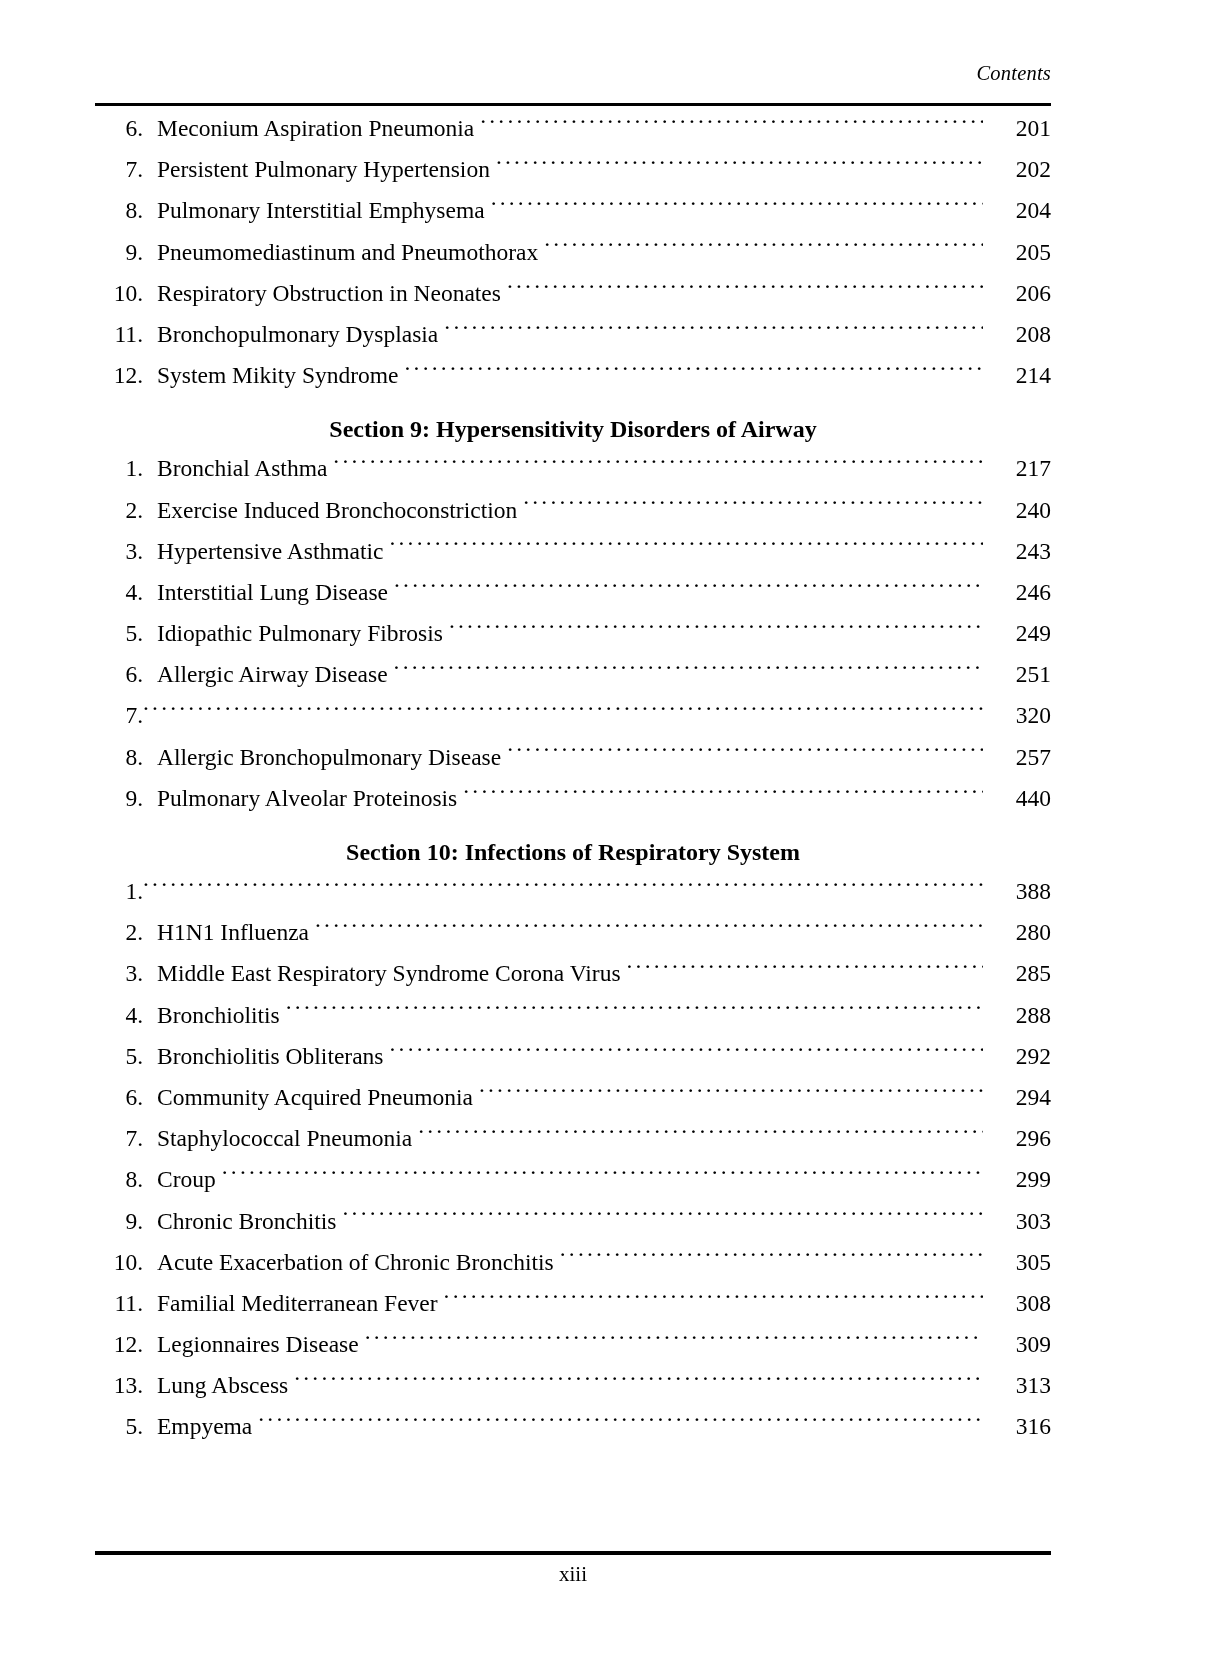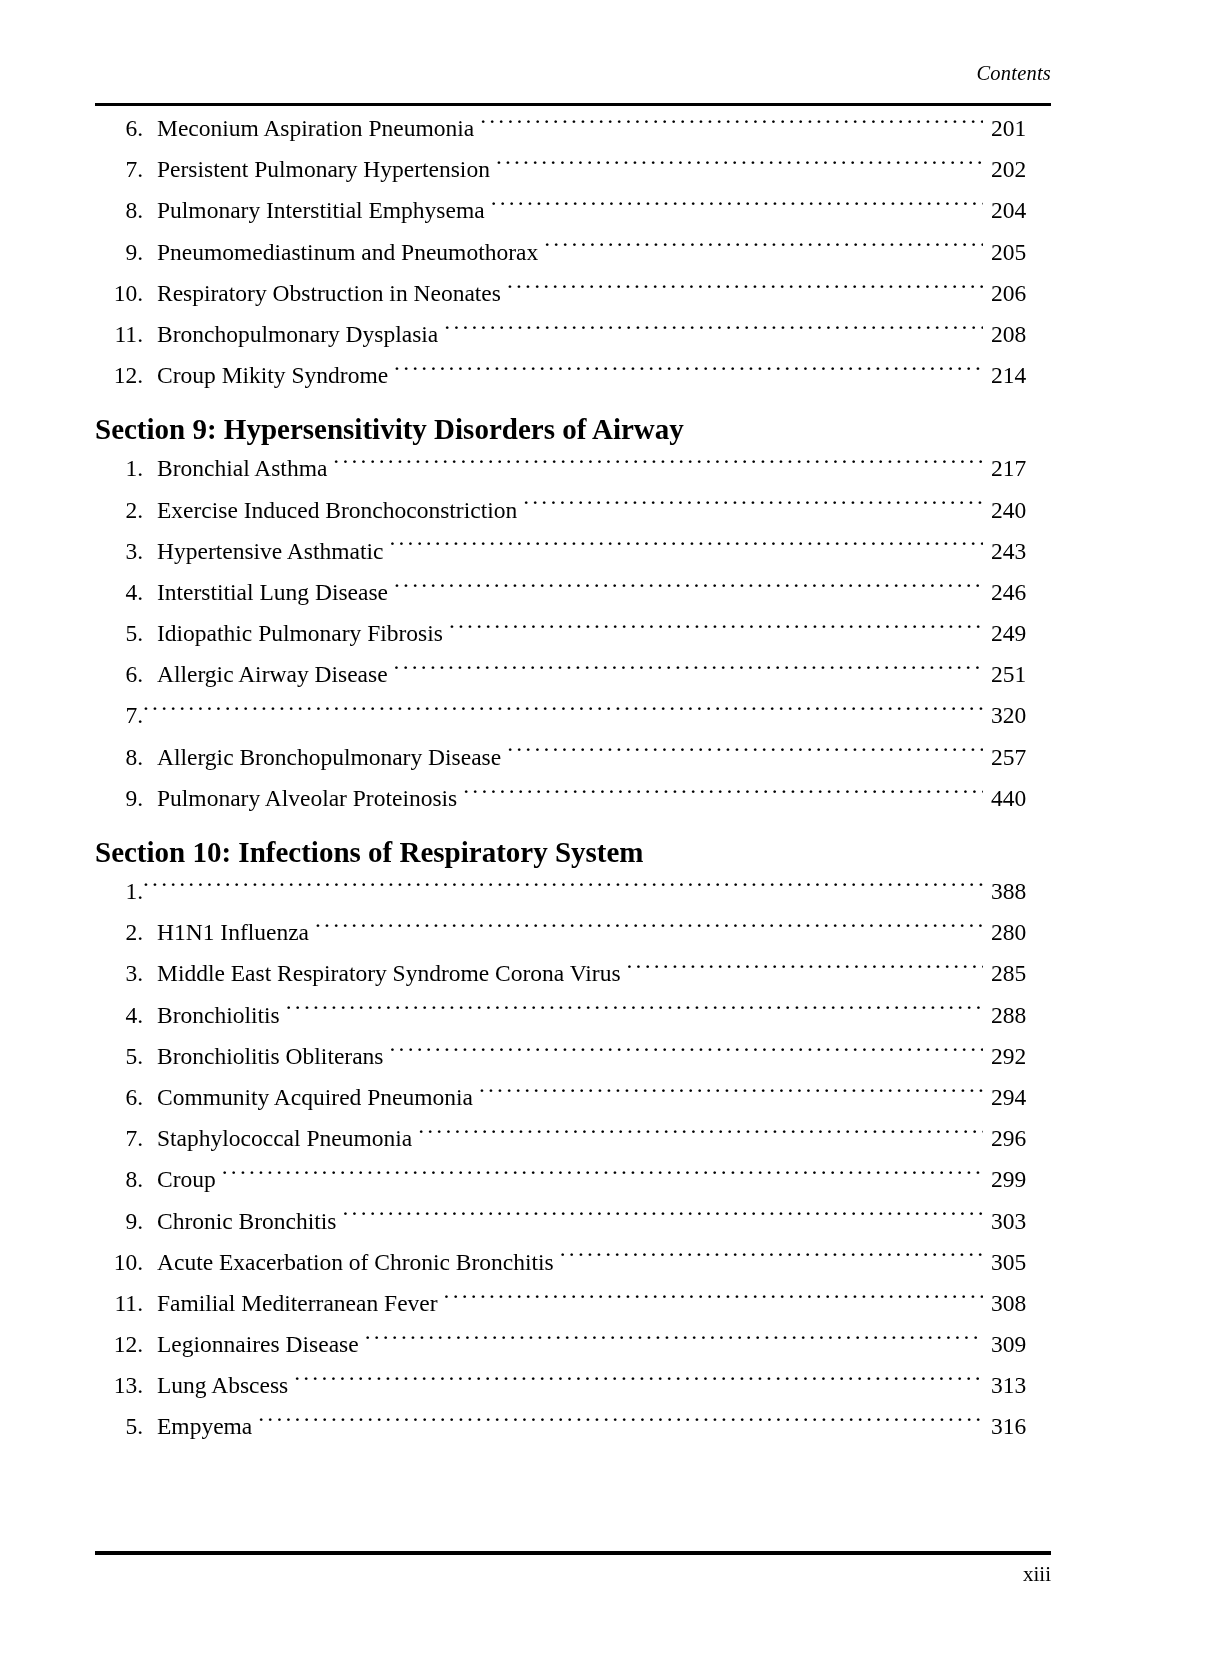--- a/index.html
+++ b/index.html
@@ -91,48 +91,50 @@
     white-space: nowrap;
     position: absolute;
     left: 0;
     bottom: 0px;
     width: 2000px;
   }
 
   .entry-page {
     flex: 0 0 auto;
     width: 60px;
+    text-align: right;
     padding-left: 8px;
     font-size: 23.5px;
   }
 
   
   .section-head {
     font-weight: bold;
-    font-size: 29px;
+    font-size: 24px;
     height: 52px;
     line-height: 66px;
     white-space: nowrap;
+    text-align: center;
   }
 
   
   .rule-bottom {
     position: absolute;
     left: 95px;
     top: 1551px;
     width: 956px;
     height: 0;
     border-top: 4px solid #000;
   }
   .folio {
     position: absolute;
     left: 95px;
     top: 1562px;
     width: 956px;
-    text-align: right;
+    text-align: center;
     font-size: 21px;
   }
 </style>
 </head>
 <body>
 
 <div class="page">
 
   <div class="running-head">Contents</div>
 
@@ -170,21 +172,21 @@
         <span class="entry-page">206</span>
       </div>
       <div class="toc-entry">
         <span class="entry-num">11</span>
         <span class="entry-title">Bronchopulmonary Dysplasia</span>
         <span class="leader"></span>
         <span class="entry-page">208</span>
       </div>
       <div class="toc-entry">
         <span class="entry-num">12</span>
-        <span class="entry-title">Croup Mikity Syndrome</span>
+        <span class="entry-title">System Mikity Syndrome</span>
         <span class="leader"></span>
         <span class="entry-page">214</span>
       </div>
       <div class="section-head">Section 9: Hypersensitivity Disorders of Airway</div>
       <div class="toc-entry">
         <span class="entry-num">1</span>
         <span class="entry-title">Bronchial Asthma</span>
         <span class="leader"></span>
         <span class="entry-page">217</span>
       </div>

